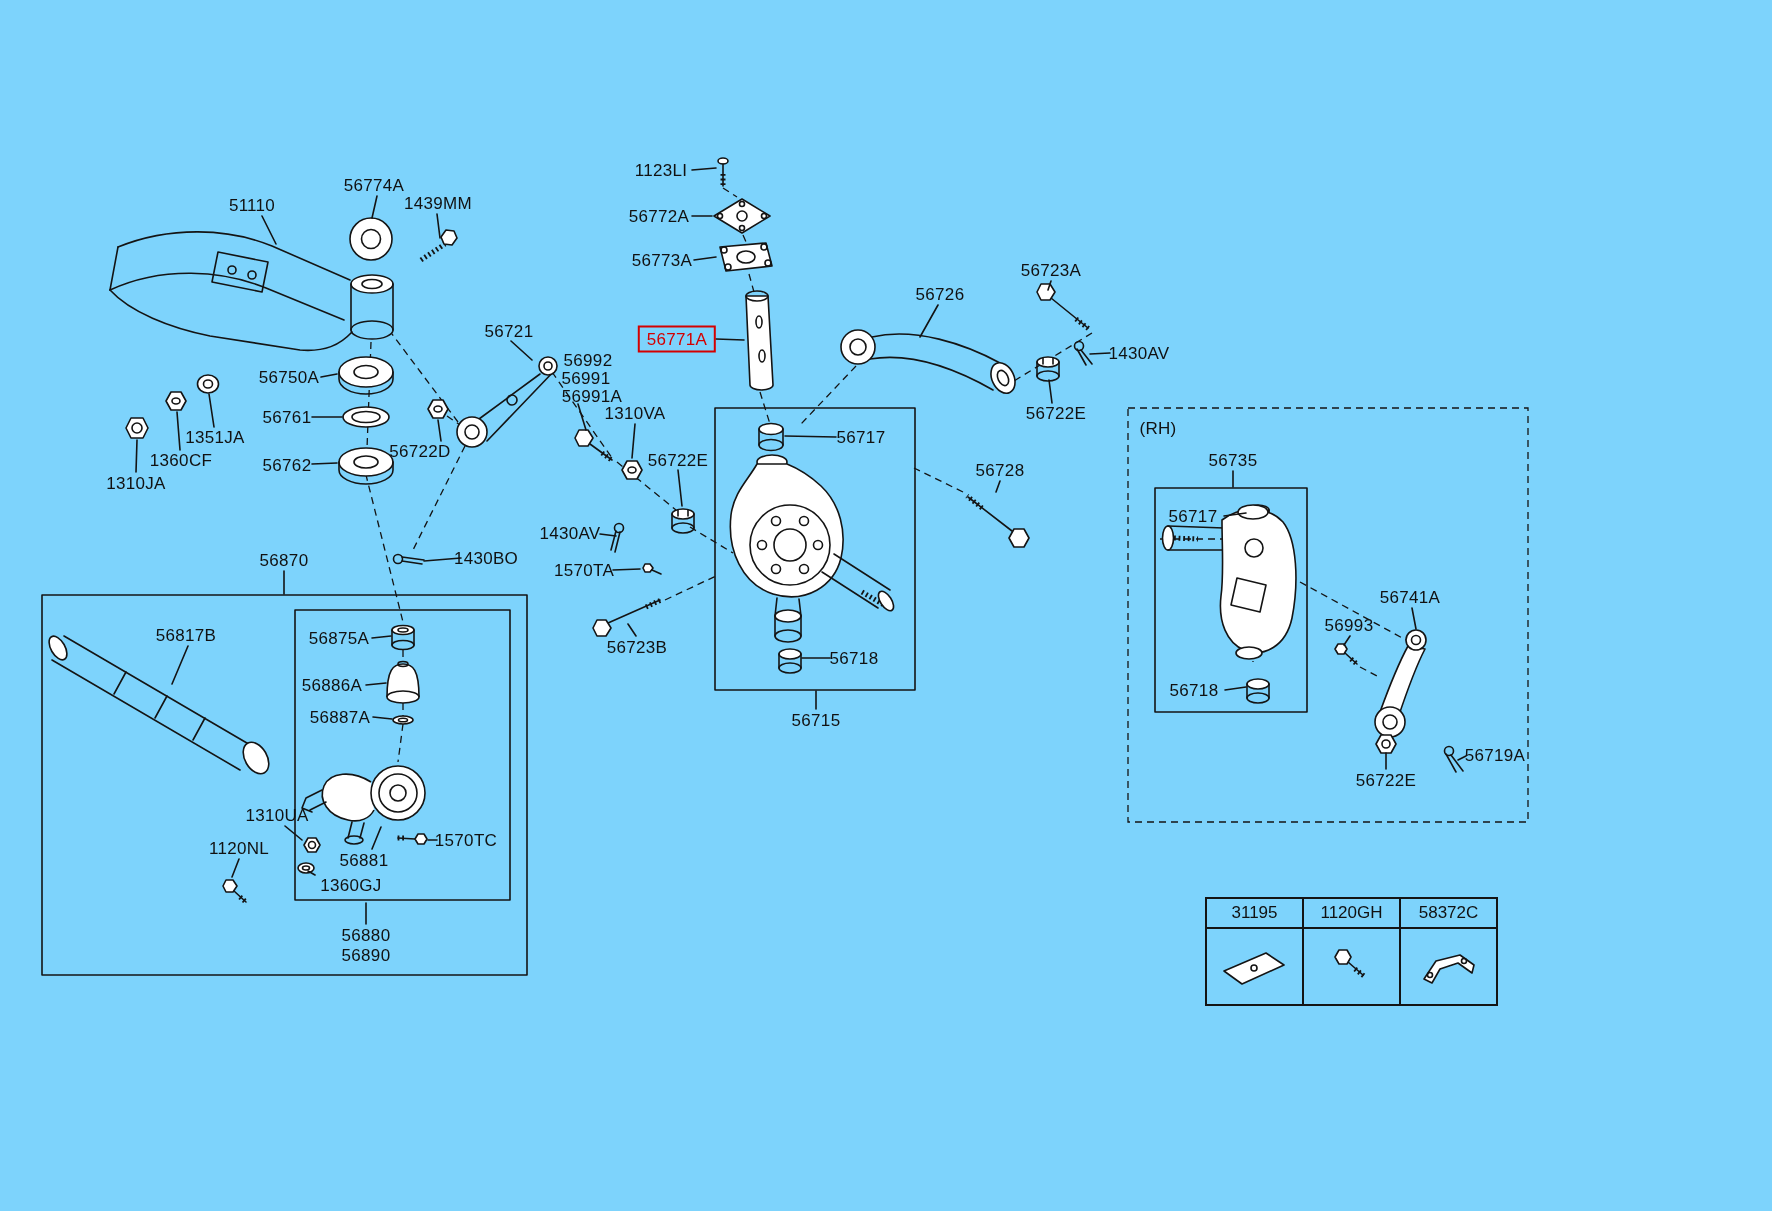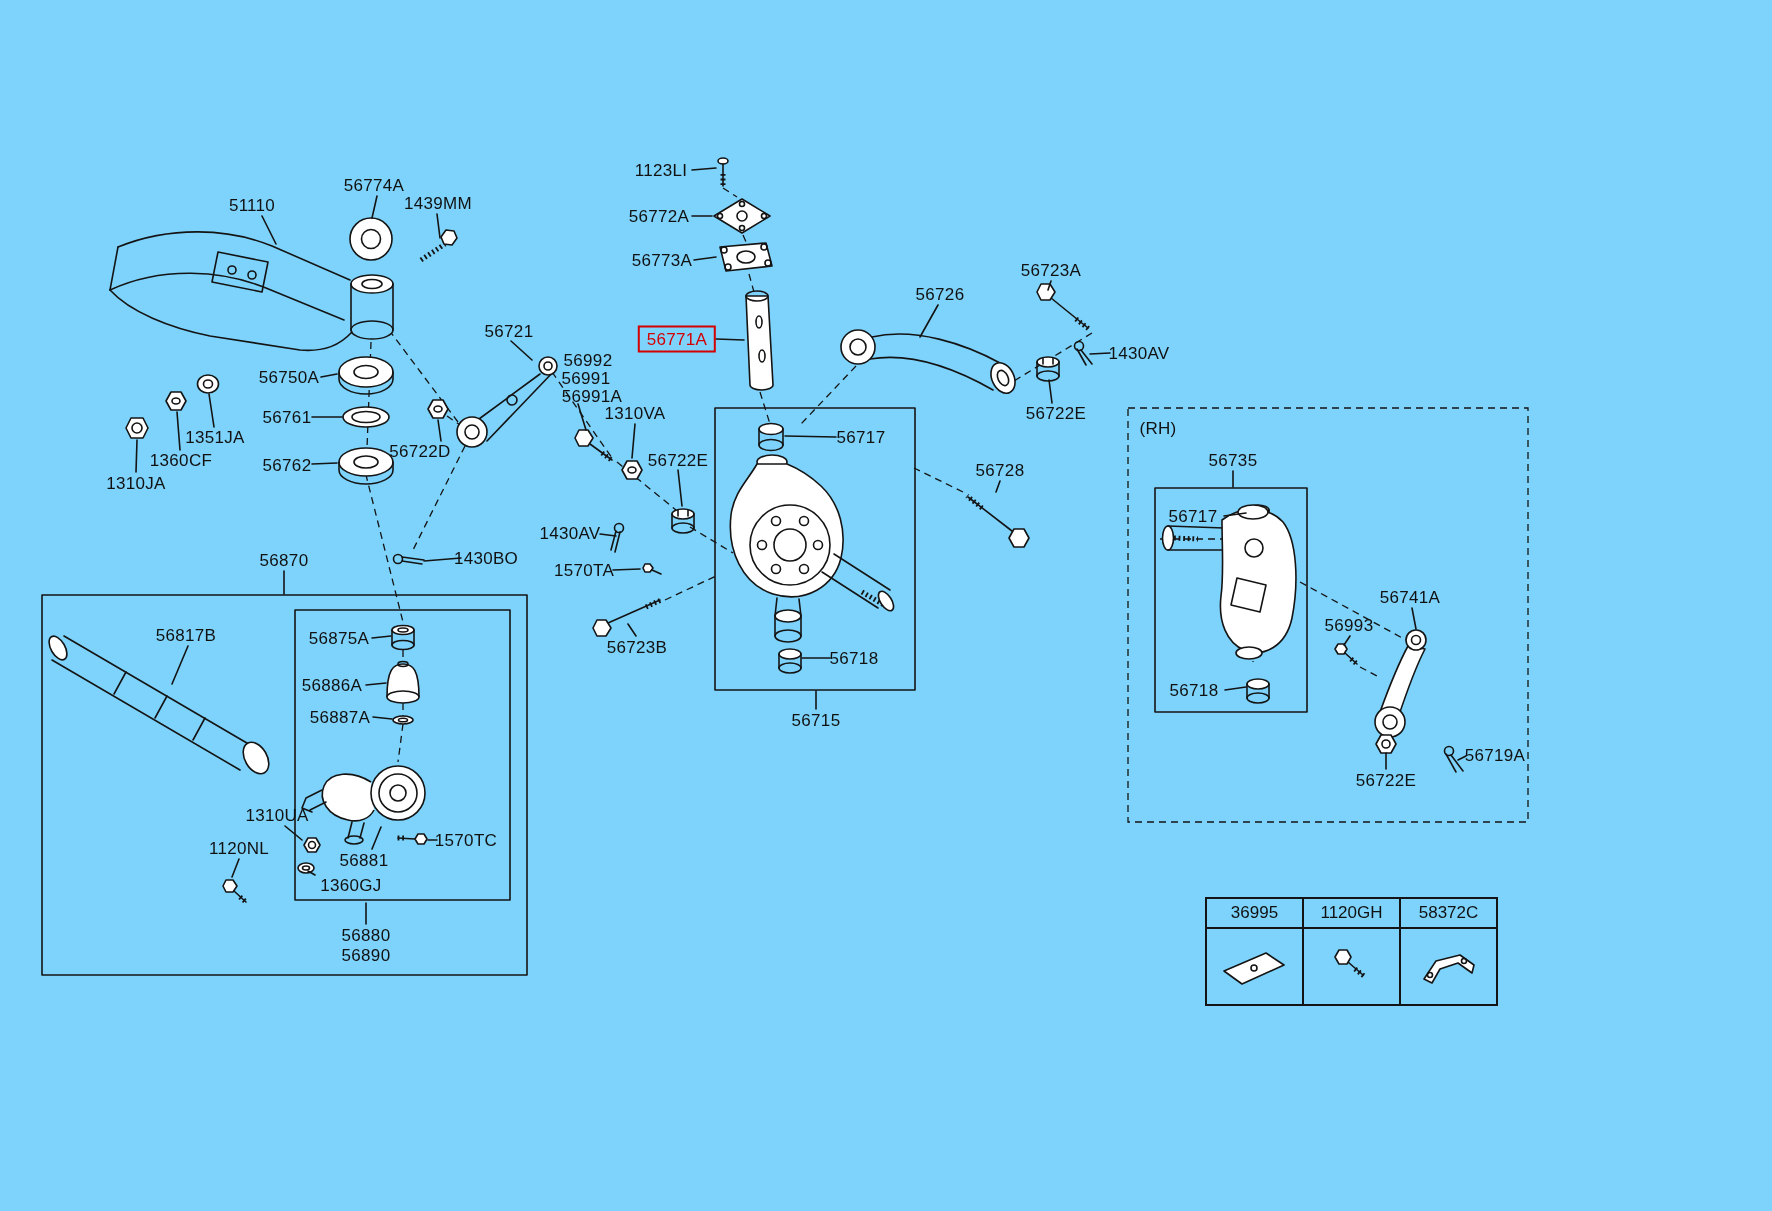--- a/index.html
+++ b/index.html
@@ -401,21 +401,21 @@
       <div class="part-label" style="left: 1410px; top: 597px;">56741A</div>
       <div class="part-label" style="left: 1349px; top: 625px;">56993</div>
       <div class="part-label" style="left: 1194px; top: 690px;">56718</div>
       <div class="part-label" style="left: 1495px; top: 755px; text-align: center;">56719A</div>
       <div class="part-label" style="left: 1386px; top: 780px;">56722E</div>
     </div>
 
 <table id="ref-table">
   <tbody>
         <tr>
-    <td>36995</td>
+    <td>31195</td>
     <td>1120GH</td>
     <td>58372C</td>
   </tr>
   <tr>
     <td class="draw">
       <svg width="93" height="70" viewBox="0 0 93 70">
         <polygon class="lnf" points="16,42 58,24 76,36 34,55"></polygon>
         <circle class="ln" cx="46" cy="39" r="3"></circle>
       </svg>
     </td>

